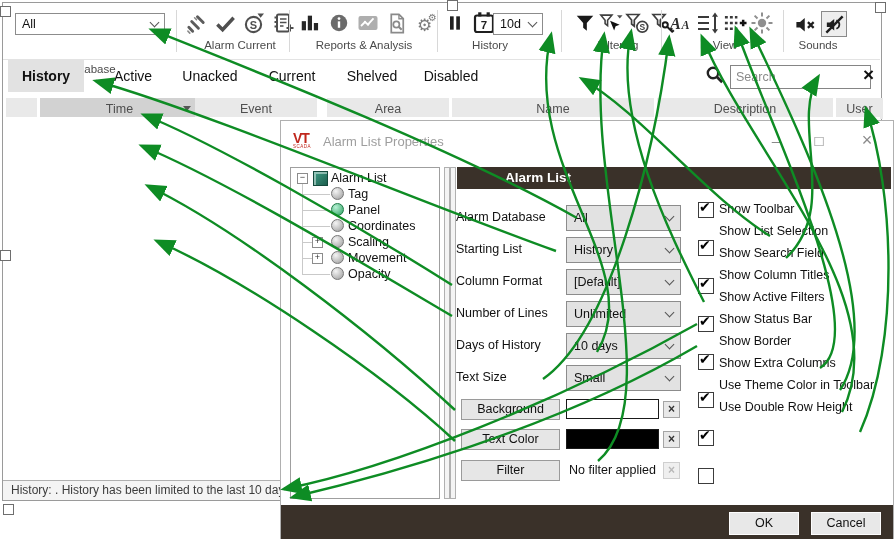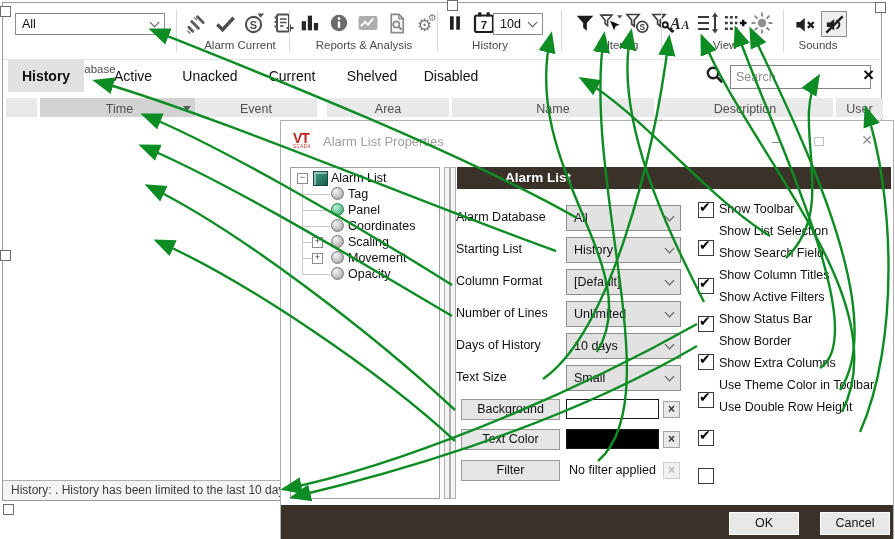--- a/index.html
+++ b/index.html
@@ -462,21 +462,21 @@
         <div class="abs cblabel" style="left: 438px; top: 213px;">Show Border</div>
         <div class="abs cbox" style="left: 417px; top: 235px;"></div>
         <div class="abs cblabel" style="left: 438px; top: 235px;">Show Extra Columns</div>
         <div class="abs cbox" style="left: 417px; top: 257px;"></div>
         <div class="abs cblabel" style="left: 438px; top: 257px;">Use Theme Color in Toolbar</div>
         <div class="abs cblabel" style="left: 438px; top: 279px;">Use Double Row Height</div>
       </div>
 
     <div id="dlg-footer" class="abs">
       <div class="abs dlgbtn" style="left:448px;top:7px;">OK</div>
-      <div class="abs dlgbtn" style="left:530px;top:7px;margin-left:9px;">Cancel</div>
+      <div class="abs dlgbtn" style="left:530px;top:7px;">Cancel</div>
     </div>
   </div>
 
   <svg id="arrows" class="abs" viewBox="0 0 895 539">
     <defs>
       <marker id="ah" viewBox="0 0 10 8" refX="8.2" refY="4" markerWidth="9" markerHeight="8" orient="auto">
         <path d="M0 0 L10 4 L0 8 Z" fill="#0e8c24"></path>
       </marker>
     </defs>
     <g id="arrowpaths" fill="none" stroke-width="2.4" stroke="#0e8c24">

